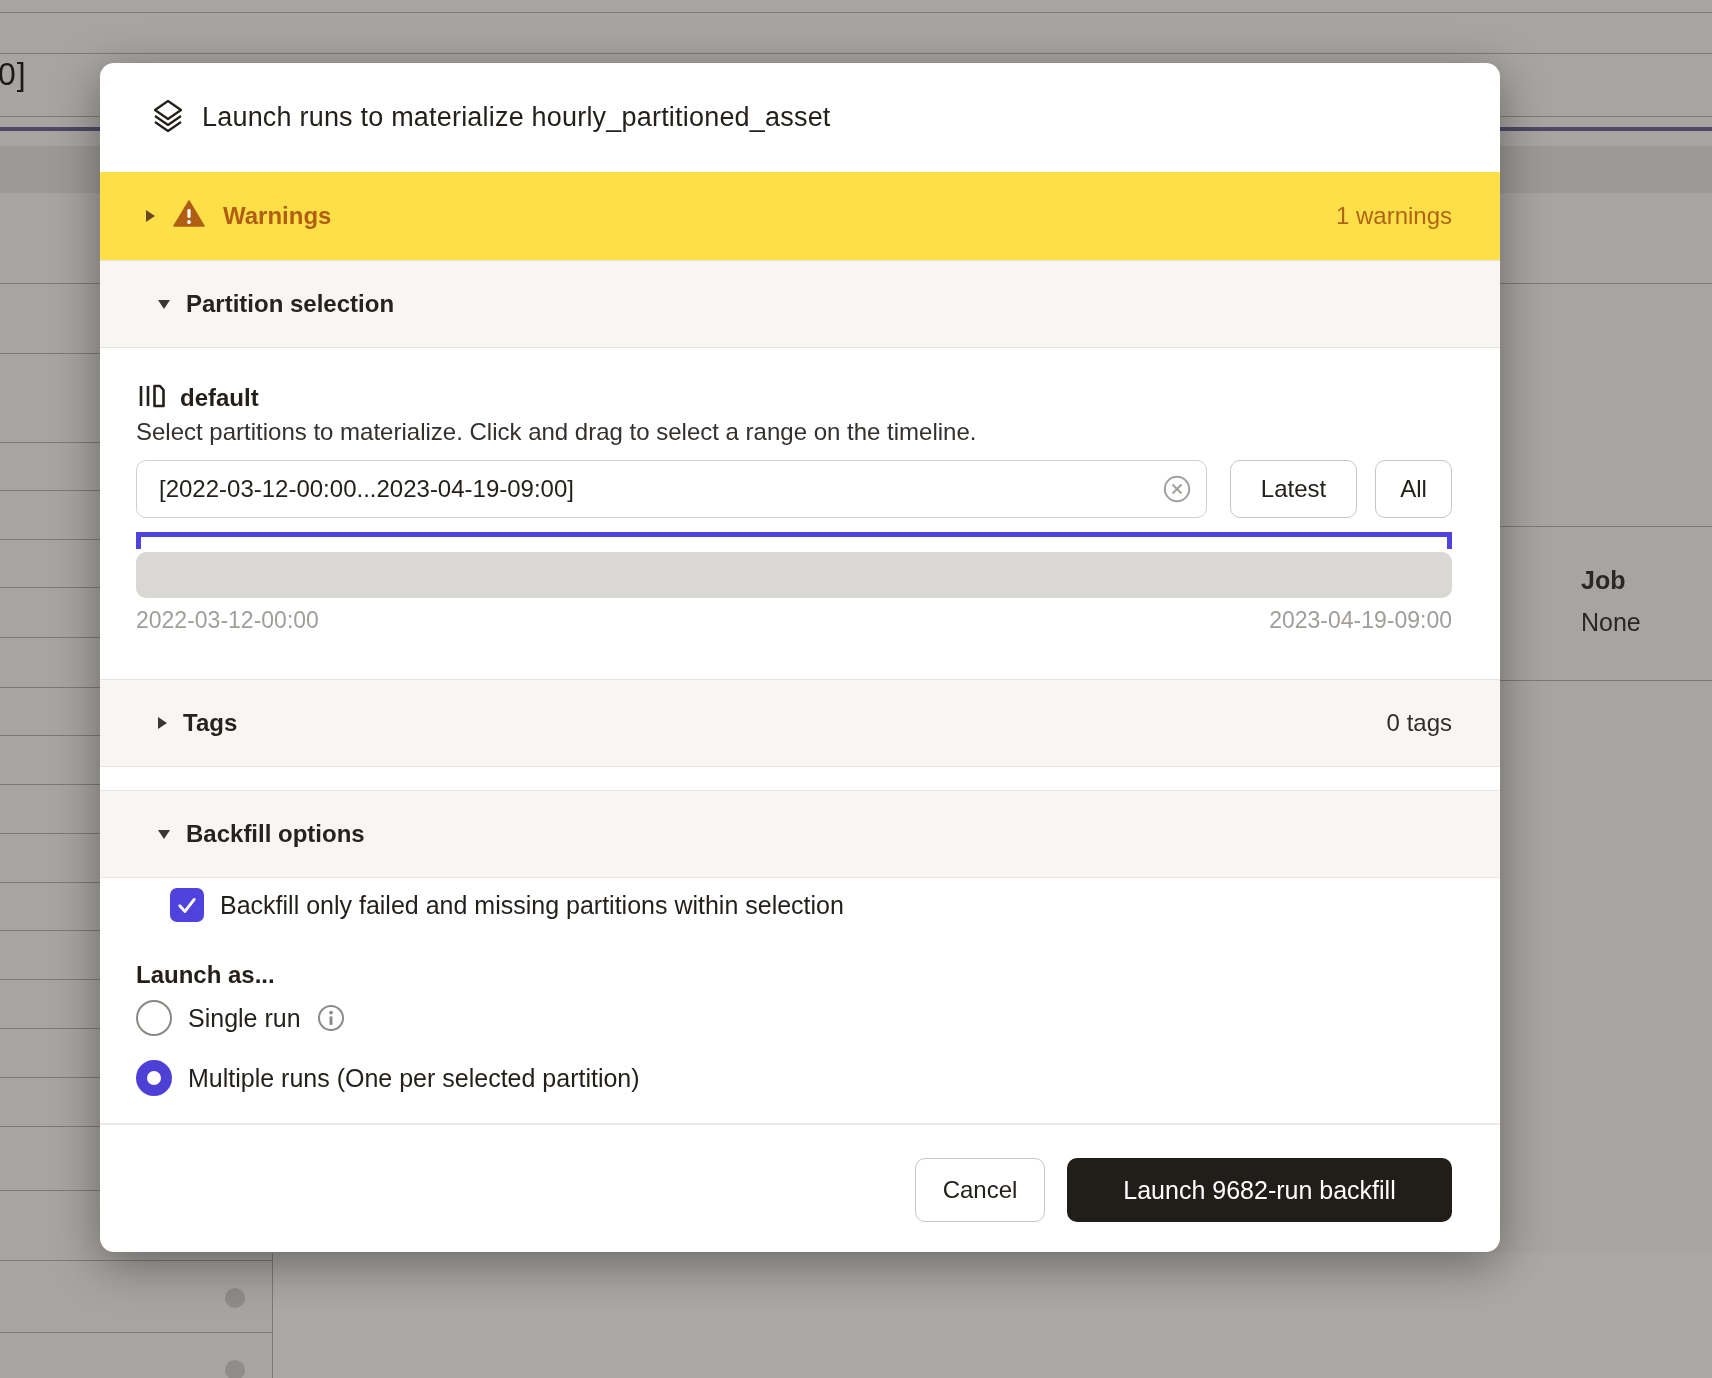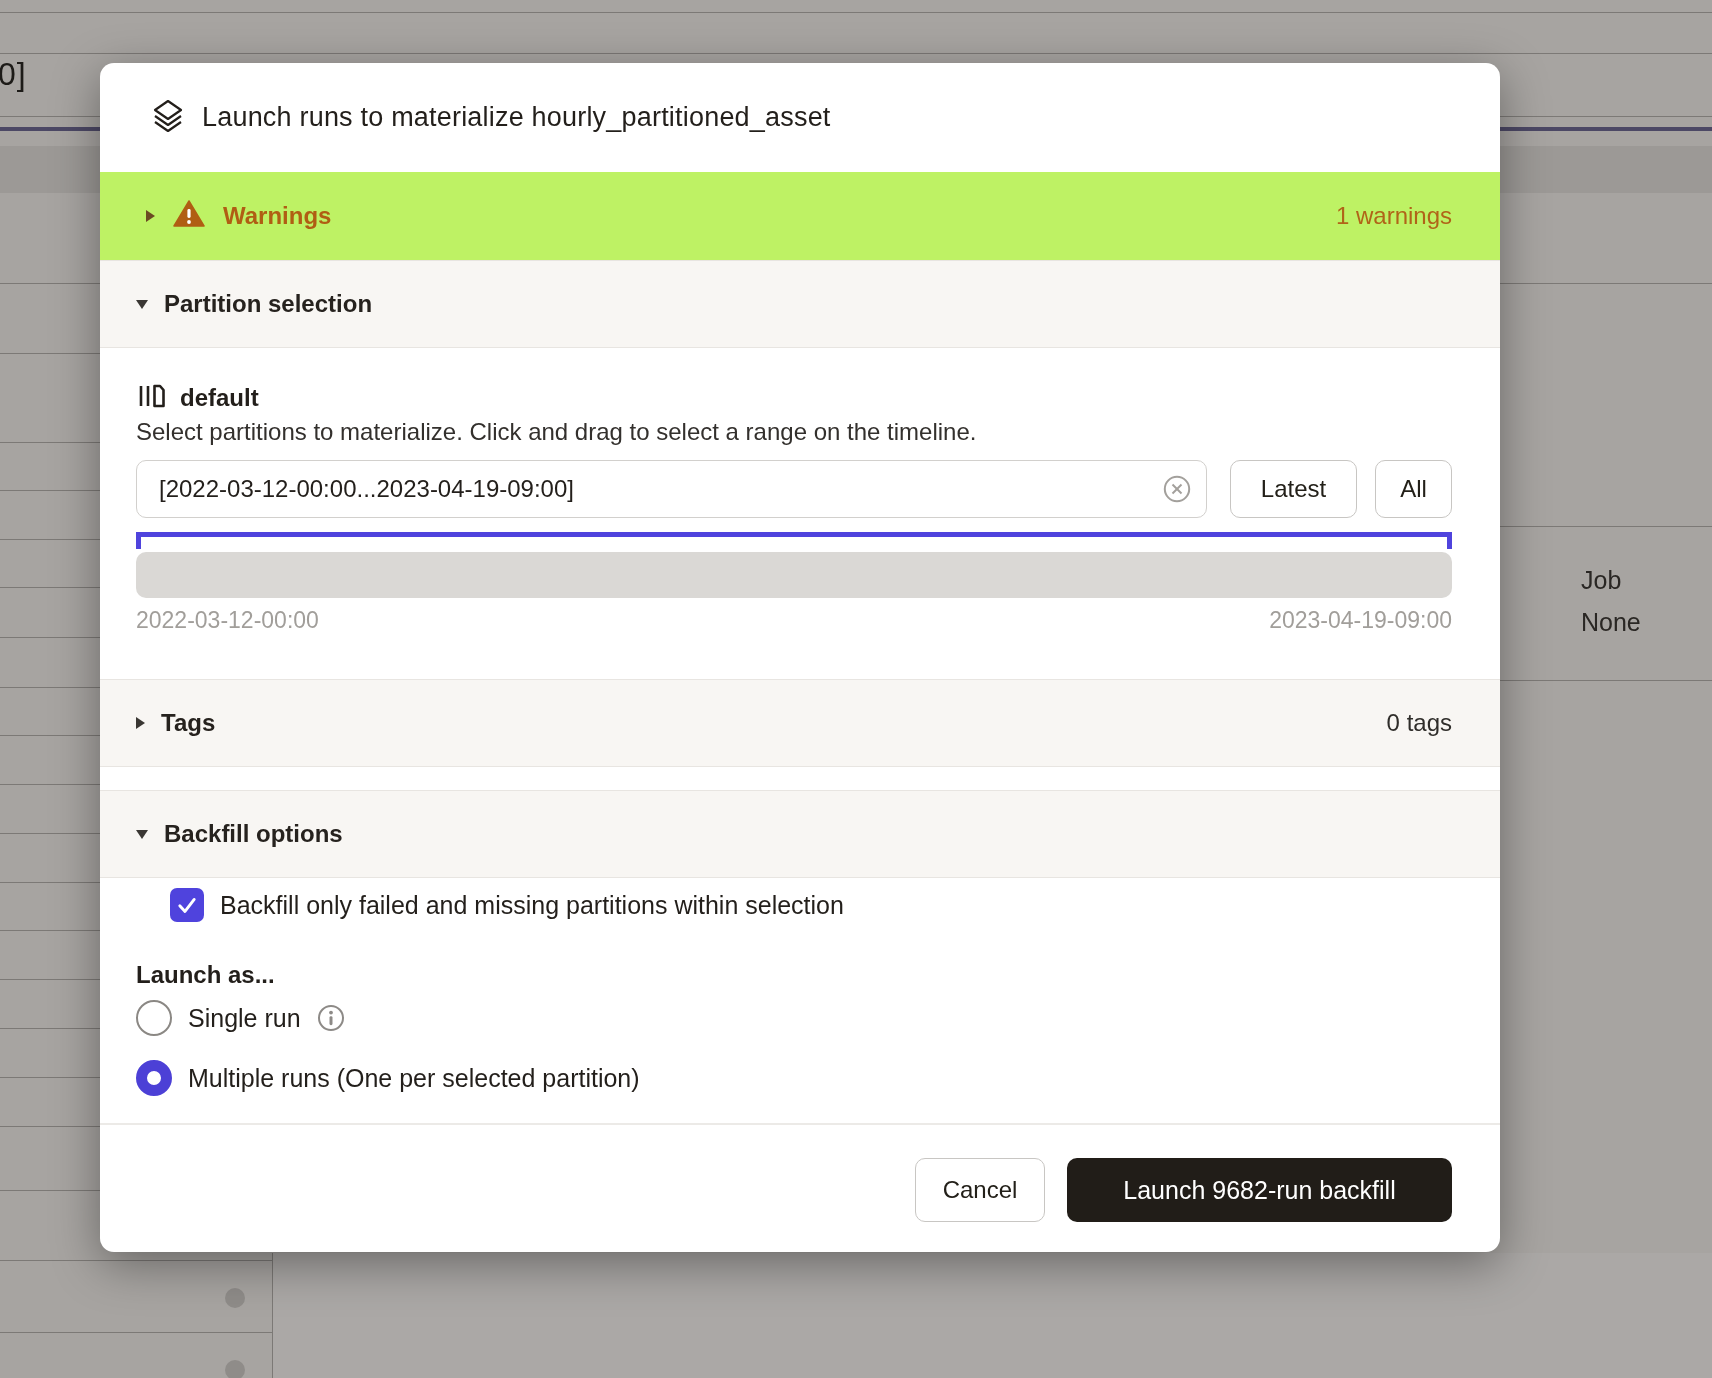--- a/index.html
+++ b/index.html
@@ -13,46 +13,46 @@
   }
 
   
   .bg-line  { position:absolute; height:1px; background:rgba(55,52,49,.38); }
   .bg-navy  { position:absolute; left:0; width:1712px; top:127px; height:4px; background:#4c4865; }
   .bg-band  { position:absolute; left:0; width:1712px; top:146px; height:47px; background:#9c9996; }
   .bg-vline { position:absolute; width:1px; background:rgba(55,52,49,.38); }
   .bg-dot   { position:absolute; width:20px; height:20px; border-radius:50%; background:#8f8c89; }
   .bg-lower-right { position:absolute; left:273px; top:1253px; width:1439px; height:125px; background:#aba8a6; }
   .bg-bracket { position:absolute; left:-12px; top:56px; font-size:32px; color:#1d1b18; letter-spacing:1px; }
-  .bg-job-label { position:absolute; left:1581px; top:566px; font-size:25px; font-weight:normal; color:#2a2724; }
+  .bg-job-label { position:absolute; left:1581px; top:566px; font-size:25px; font-weight:bold; color:#2a2724; }
   .bg-job-value { position:absolute; left:1581px; top:608px; font-size:25px; color:#2a2724; }
 
   
   .dialog {
     position:absolute; left:100px; top:63px; width:1400px; height:1189px;
     background:#ffffff; border-radius:14px;
     box-shadow: 0 12px 48px rgba(0,0,0,.38);
     overflow:hidden;
   }
   .title-bar { position:absolute; left:0; top:0; width:100%; height:109px; display:flex; align-items:center; padding-left:52px; }
   .title-text { font-size:27px; font-weight:500; color:#231f1b; margin-left:18px; letter-spacing:.2px; }
 
   .warnings-row {
     position:absolute; left:0; top:109px; width:100%; height:88px;
-    background:#bef264; display:flex; align-items:center;
+    background:#fde047; display:flex; align-items:center;
     padding:0 48px 0 46px;
   }
   .warnings-left { display:flex; align-items:center; gap:18px; }
   .warnings-label { font-size:24px; font-weight:bold; color:#b05e13; }
   .warnings-count { margin-left:auto; font-size:24px; color:#b06418; }
 
   .section-header {
     position:absolute; left:0; width:100%; height:88px;
     background:#f8f6f3; border-top:1px solid #e8e5e1; border-bottom:1px solid #e8e5e1;
-    display:flex; align-items:center; padding:0 48px 0 36px;
+    display:flex; align-items:center; padding:0 48px 0 58px;
   }
   .section-header .hdr-text { font-size:24px; font-weight:bold; color:#26221e; margin-left:16px; }
   .hdr-count { margin-left:auto; font-size:24px; font-weight:normal; color:#2f2d2a; }
 
   .chev-right { width:0; height:0; border-left:9px solid #3a3733; border-top:6px solid transparent; border-bottom:6px solid transparent; }
   .chev-down  { width:0; height:0; border-top:9px solid #3a3733; border-left:6px solid transparent; border-right:6px solid transparent; }
 
   
   .dim-row { position:absolute; left:36px; top:318px; display:flex; align-items:center; gap:14px; }
   .dim-name { font-size:24px; font-weight:bold; color:#231f1b; }

